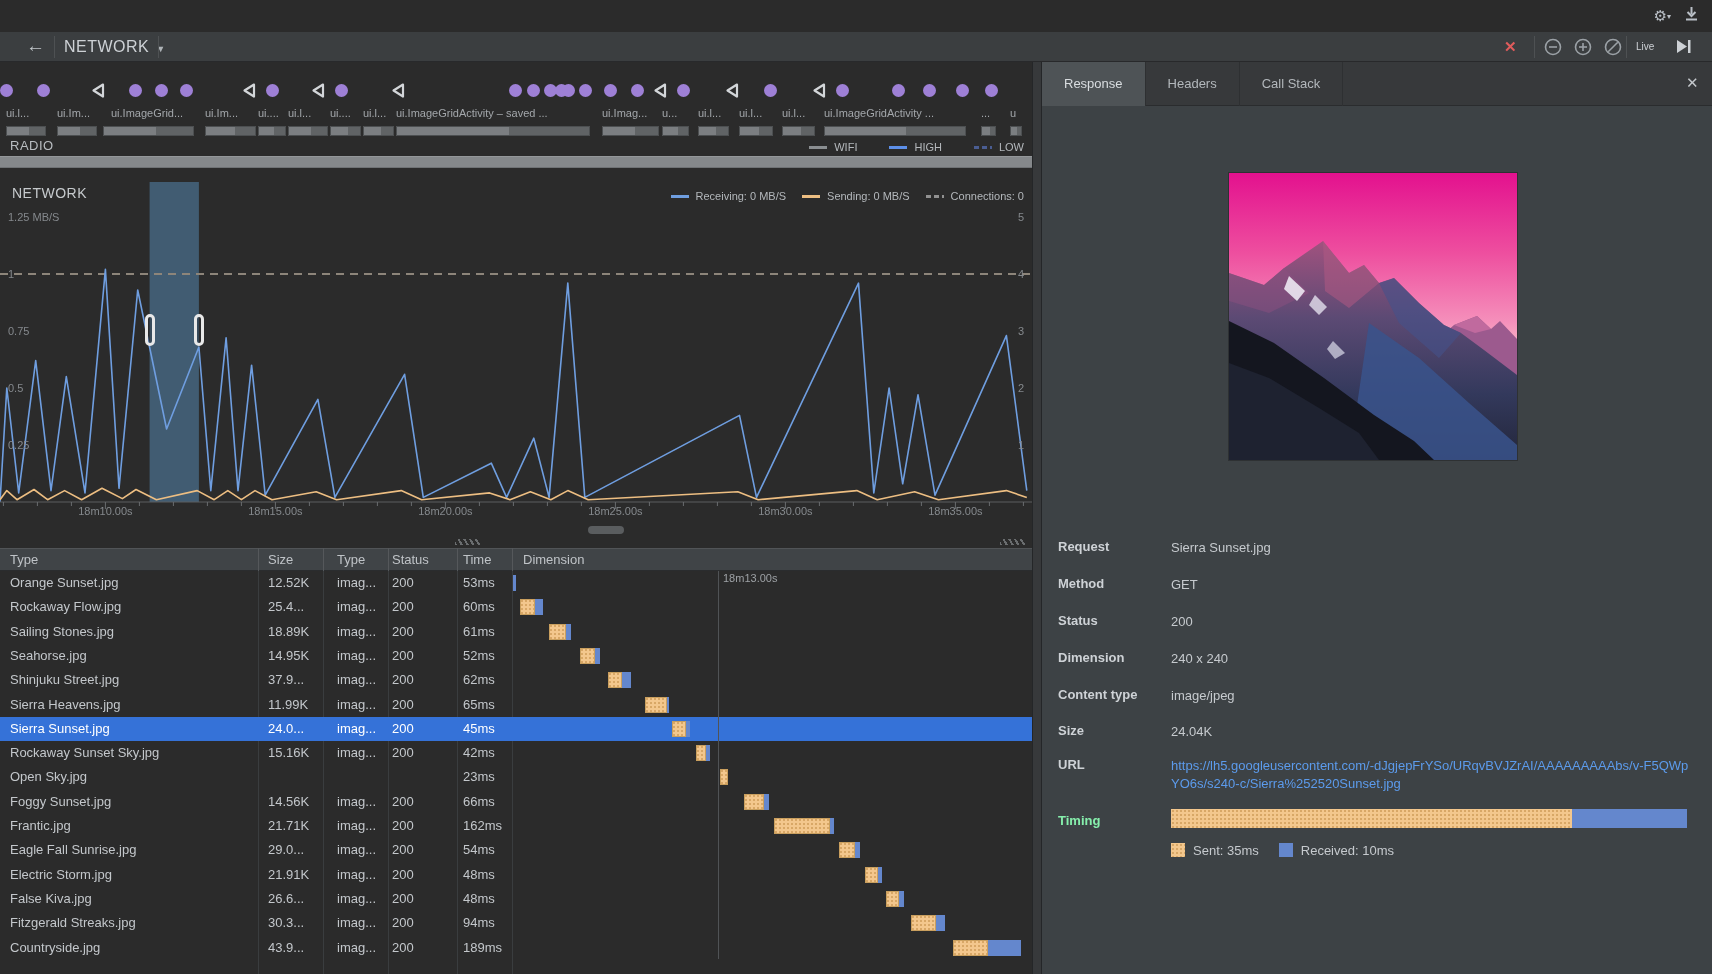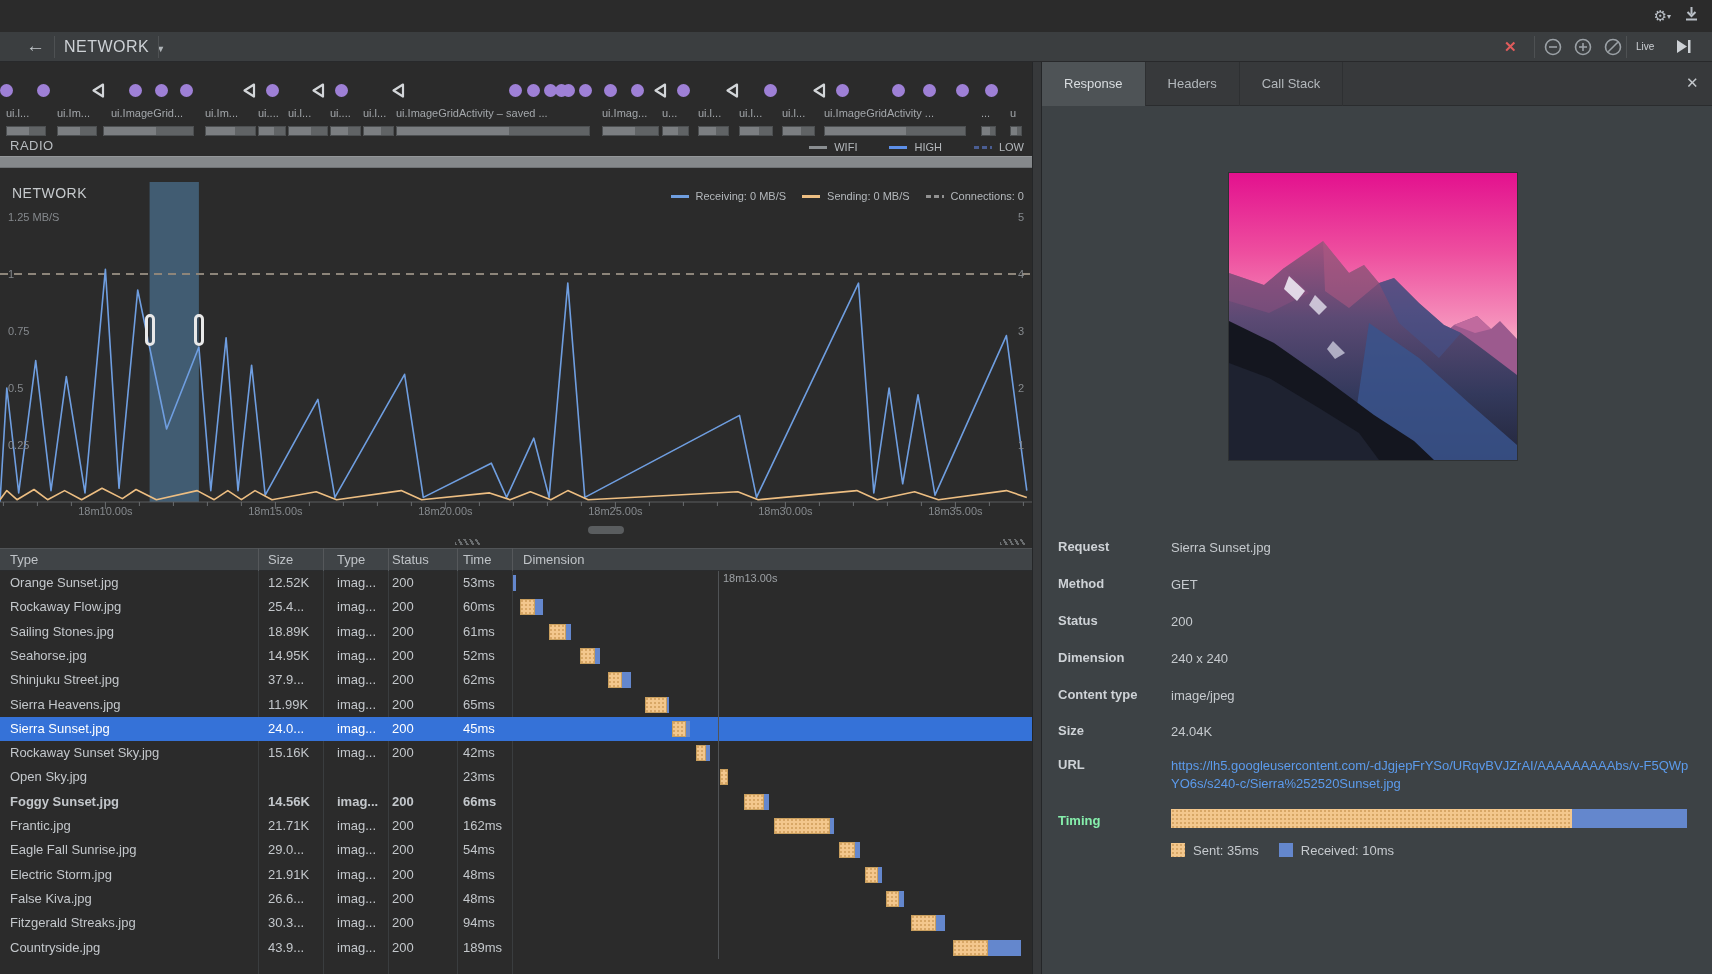--- a/index.html
+++ b/index.html
@@ -409,21 +409,21 @@
         <div class="gantt-b" style="left: 706px; width: 4px;"></div>
       </div>
       <div class="abs trow" style="top: 765.4px;">
         <div class="tcell" style="left: 10px; width: 244px;">Open Sky.jpg</div>
         <div class="tcell" style="left: 268px; width: 52px;"></div>
         <div class="tcell" style="left: 337px; width: 48px;"></div>
         <div class="tcell" style="left: 392px; width: 60px;"></div>
         <div class="tcell" style="left: 463px; width: 46px;">23ms</div>
         <div class="gantt-o" style="left: 720px; width: 8px;"></div>
       </div>
-      <div class="abs trow" style="top: 789.7px; font-weight: bold;">
+      <div class="abs trow" style="top: 789.7px;">
         <div class="tcell" style="left: 10px; width: 244px;">Foggy Sunset.jpg</div>
         <div class="tcell" style="left: 268px; width: 52px;">14.56K</div>
         <div class="tcell" style="left: 337px; width: 48px;">imag...</div>
         <div class="tcell" style="left: 392px; width: 60px;">200</div>
         <div class="tcell" style="left: 463px; width: 46px;">66ms</div>
         <div class="gantt-o" style="left: 744px; width: 20px;"></div>
         <div class="gantt-b" style="left: 764px; width: 5px;"></div>
       </div>
       <div class="abs trow" style="top: 814px;">
         <div class="tcell" style="left: 10px; width: 244px;">Frantic.jpg</div>

